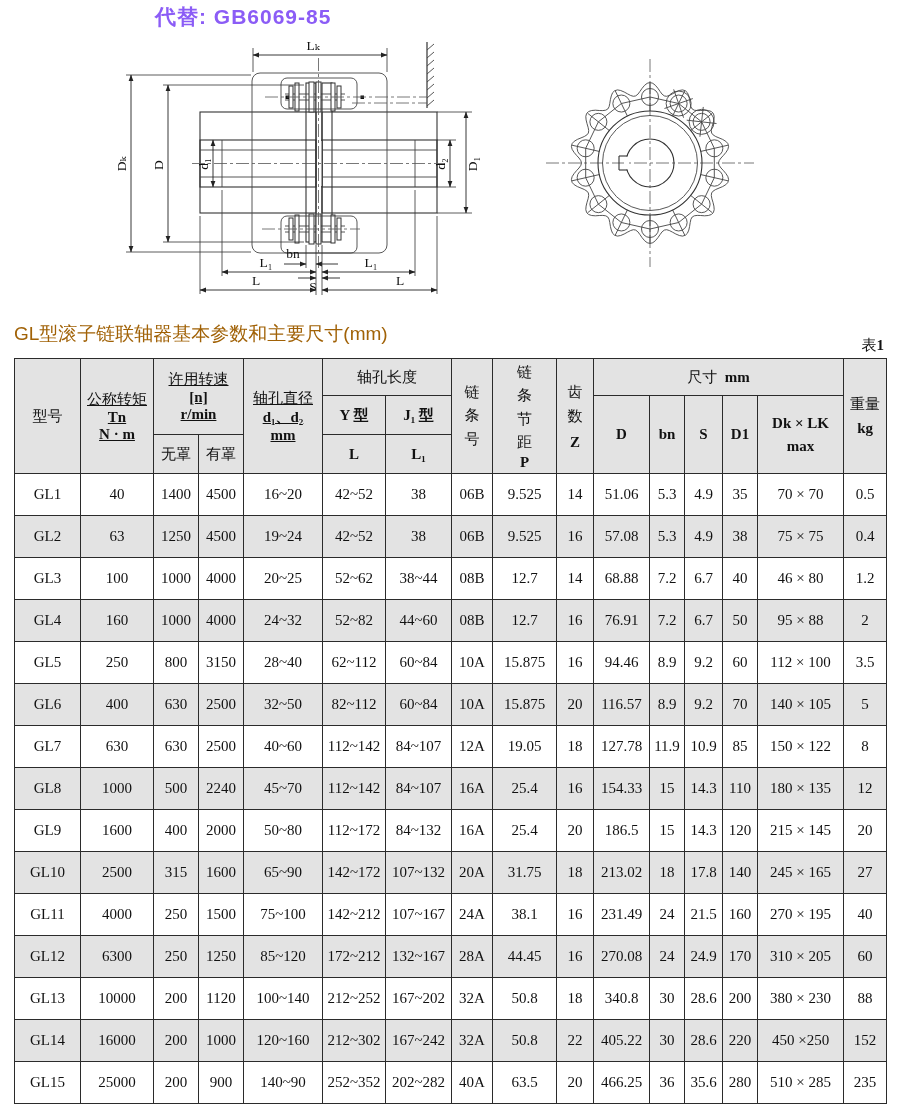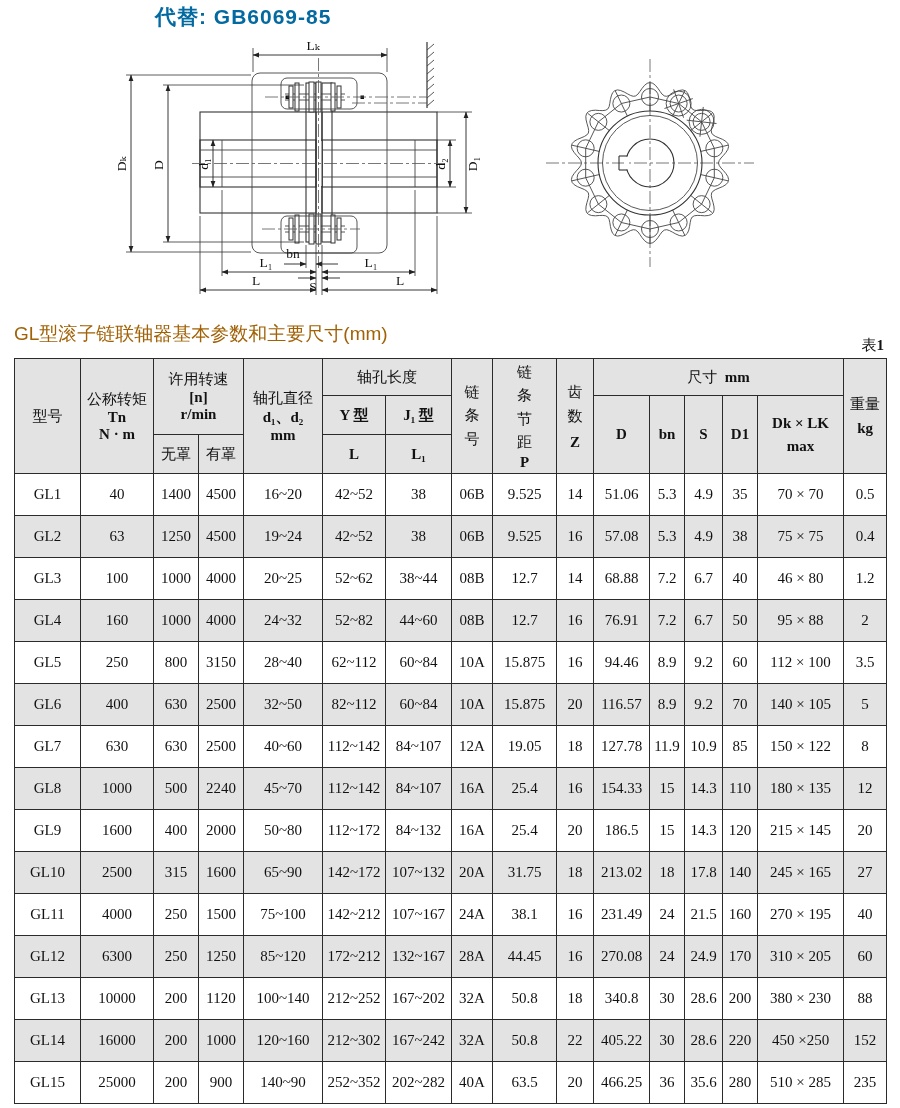--- a/index.html
+++ b/index.html
@@ -1,35 +1,35 @@
 <!DOCTYPE html>
 <html><head>
 <meta charset="utf-8">
 <style>
   html,body{margin:0;padding:0;background:#fff;}
   .page{position:relative;width:900px;height:1108px;background:#fff;overflow:hidden;
         font-family:"Liberation Sans","DejaVu Sans",sans-serif;color:#111;}
   .top-title{position:absolute;left:155px;top:3px;font-size:21px;font-weight:bold;
-             letter-spacing:1px;color:#0369a1;}
+             letter-spacing:1px;color:#8b5cf6;}
   .drawing-svg{position:absolute;left:0;top:0;width:900px;height:314px;}
   .section-title{position:absolute;left:14px;top:321px;font-size:19px;color:#a16207;}
   .table-note{position:absolute;right:16px;top:336px;font-size:15px;
               font-family:"Liberation Serif","DejaVu Serif",serif;margin-left:20px;}
   .table-note b{font-weight:bold;}
 
   table.spec{position:absolute;left:14px;top:358px;width:872px;border-collapse:collapse;
              table-layout:fixed;font-family:"Liberation Serif","DejaVu Serif",serif;}
   table.spec td{border:1px solid #2b2b2b;text-align:center;vertical-align:middle;
                 padding:0;font-size:15px;color:#111;overflow:hidden;}
   thead td{background:#e3e3e3;}
   thead tr.h1{height:37px;} thead tr.h2{height:39px;} thead tr.h3{height:39px;}
   tbody tr{height:42px;}
   tbody tr.alt td{background:#e3e3e3;}
   .sym{font-weight:bold;font-family:"Liberation Serif","DejaVu Serif",serif;}
-  .stack{display:flex;flex-direction:column;justify-content:flex-end;height:100%;padding:4px 0;box-sizing:border-box;}
+  .stack{display:flex;flex-direction:column;justify-content:flex-end;height:100%;padding:4px 0;box-sizing:border-box;text-decoration:underline;}
   .stack2{display:flex;flex-direction:column;justify-content:center;gap:6px;height:100%;}
   .vert{width:17px;margin:0 auto;word-break:break-all;line-height:1.55;font-size:15px;}
   .dlab{font-family:"Liberation Serif","DejaVu Serif",serif;font-size:13.5px;fill:#111;}
   .outline{fill:none;stroke:#333;stroke-width:1.1;}
   .thin{stroke:#444;stroke-width:0.9;fill:none;}
   .cl{stroke:#555;stroke-width:0.8;fill:none;stroke-dasharray:13 3 3 3;}
   .ext{stroke:#333;stroke-width:0.8;}
   .dim{stroke:#222;stroke-width:0.9;marker-start:url(#arr);marker-end:url(#arr);}
   .dimh{stroke:#222;stroke-width:0.9;marker-end:url(#arr);}
   .spool{fill:#fff;stroke:#333;stroke-width:1;}

